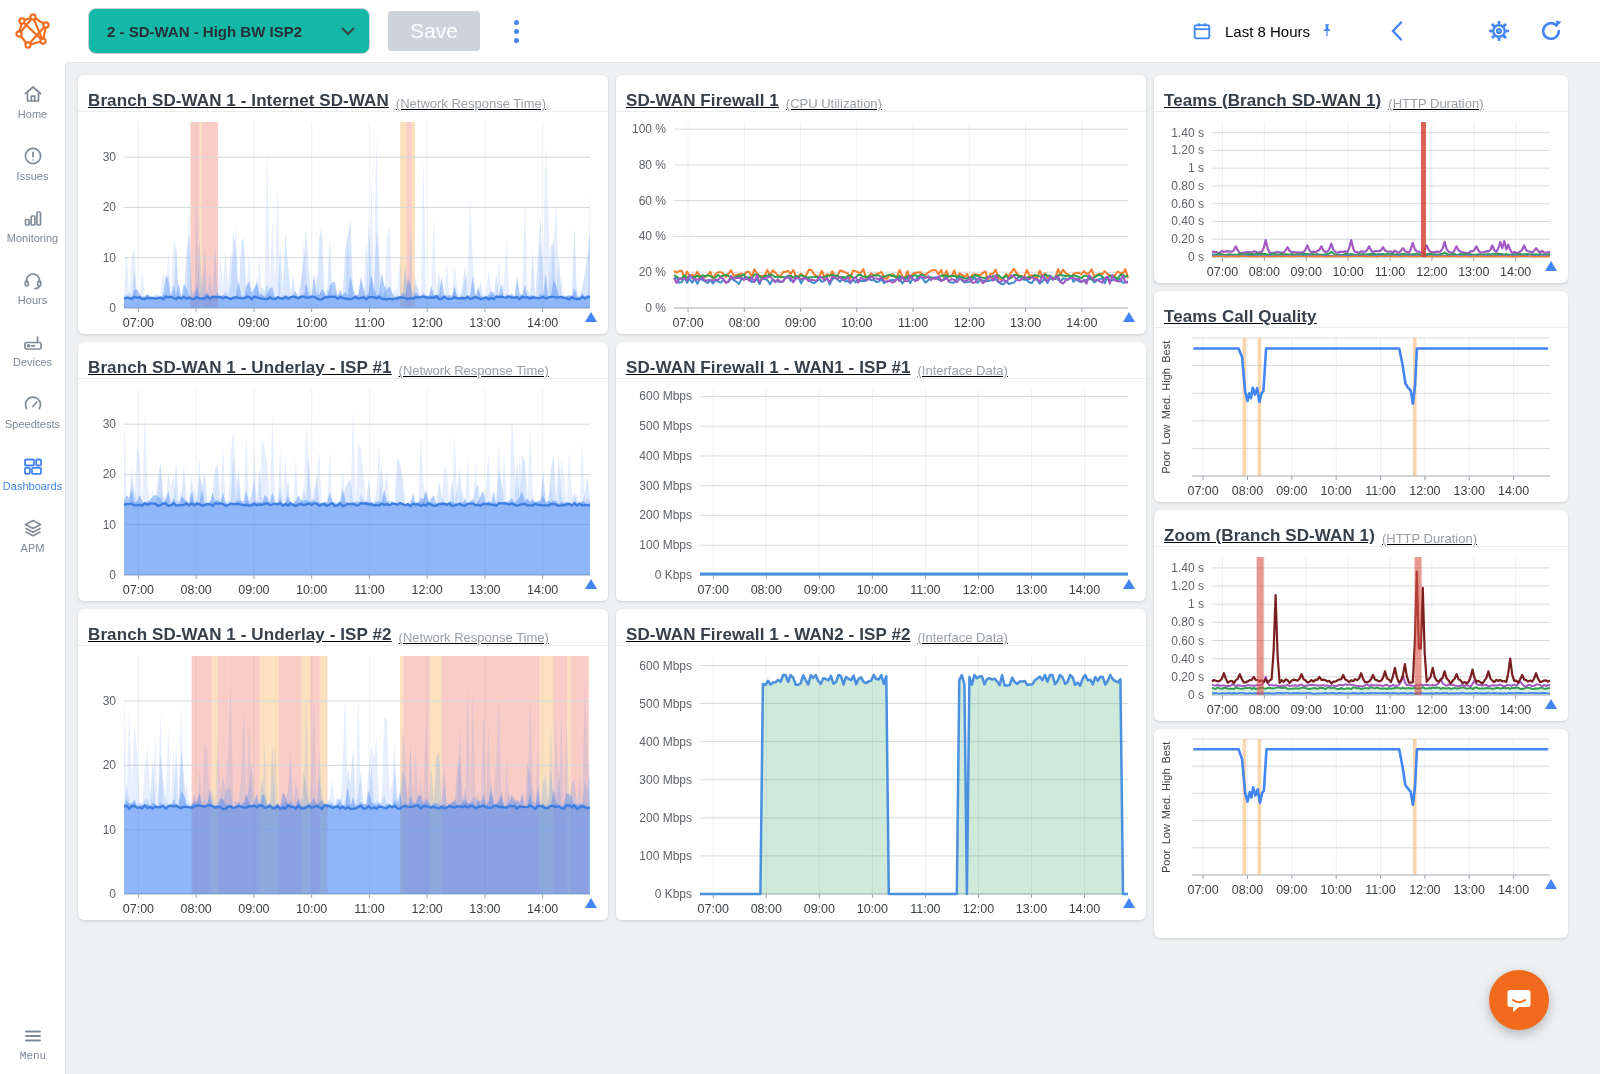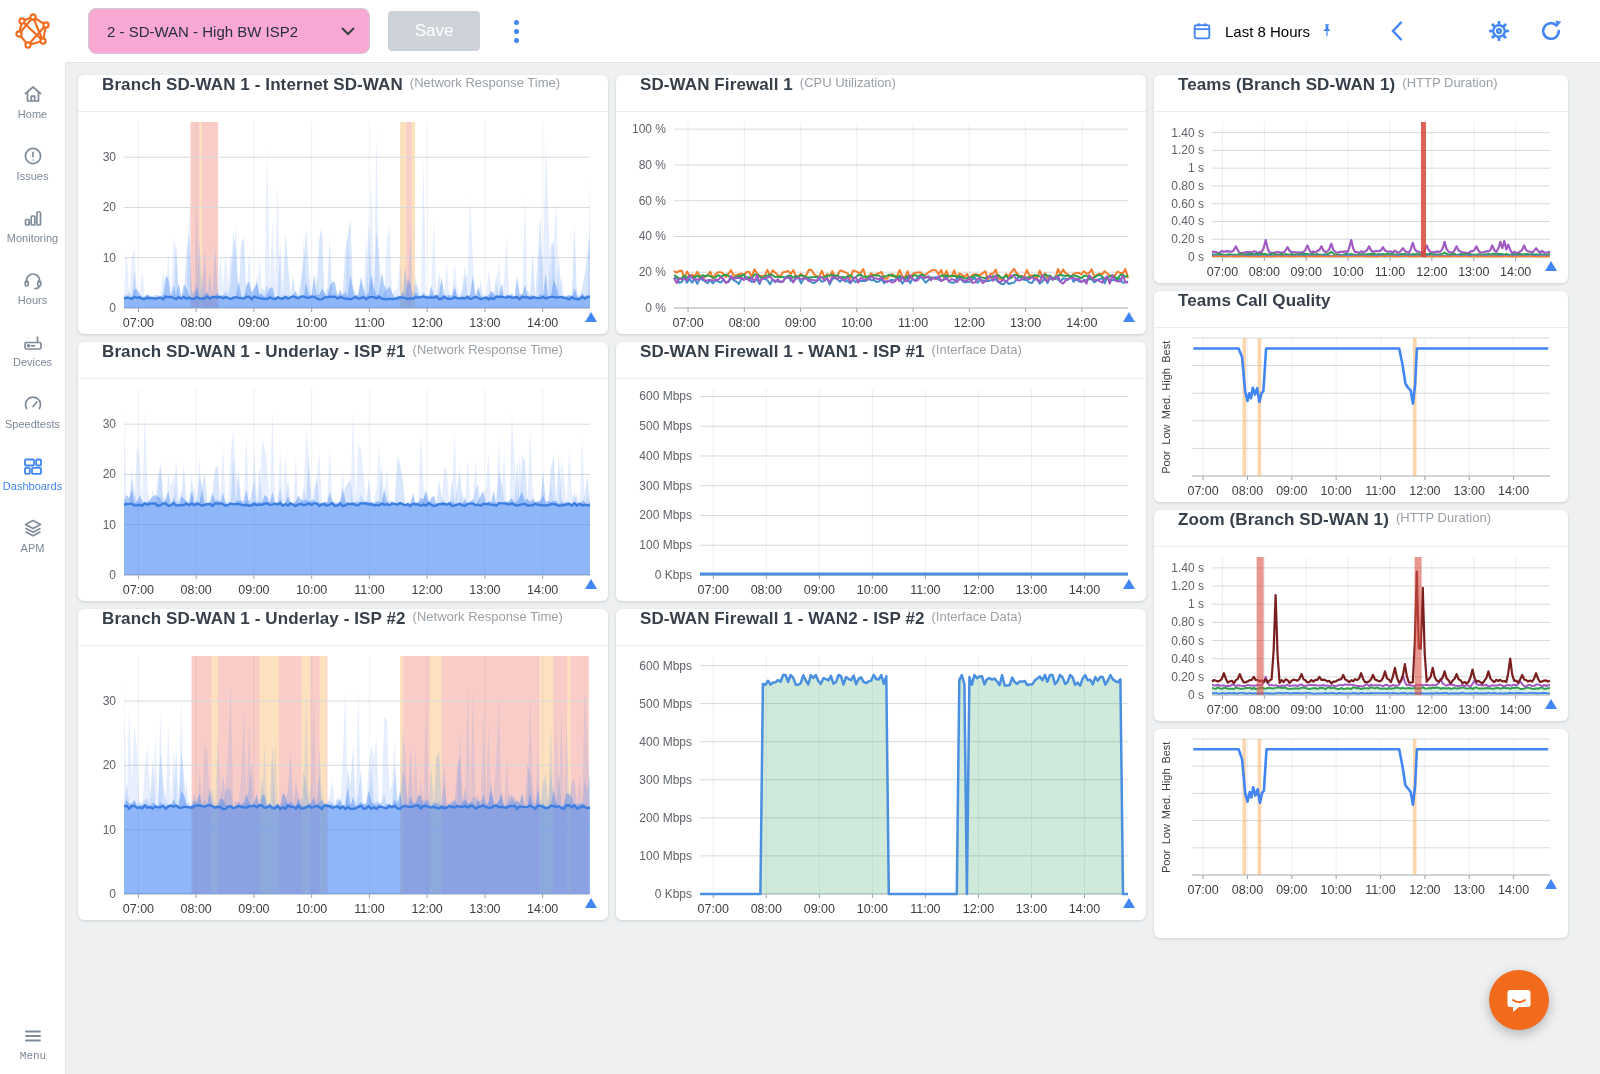--- a/index.html
+++ b/index.html
@@ -1,23 +1,23 @@
 <!DOCTYPE html>
 <html><head>
 <meta charset="utf-8">
 <style>
   * { margin:0; padding:0; box-sizing:border-box; }
   html,body { width:1600px; height:1074px; font-family:"Liberation Sans", sans-serif; background:#eef0f2; overflow:hidden; }
 
   
   .topbar { position:absolute; left:66px; top:0; right:0; height:63px; background:#fff; border-bottom:1px solid #e3e5e8; display:flex; align-items:center; z-index:5; }
   .logo-box { position:absolute; left:0; top:0; width:66px; height:63px; background:#fff; display:flex; align items:center; align-items:center; justify-content:center; z-index:6; }
-  .dd { margin-left:22px; width:282px; height:46px; border:1px solid #c9cdd2; border-radius:8px; display:flex; align-items:center; padding:0 14px 0 18px; cursor:pointer; background:#f9a8d4; }
+  .dd { margin-left:22px; width:282px; height:46px; border:1px solid #c9cdd2; border-radius:8px; display:flex; align-items:center; padding:0 14px 0 18px; cursor:pointer; background:#14b8a6;font-weight:bold; }
   .dd span { flex:1; font-size:15px; color:#26303a; }
-  .btn-save { margin-left:18px; width:92px; height:40px; border:none; border-radius:4px; background:#ced3d9; color:#fff; font-size:17px; font-family:inherit; }
+  .btn-save { margin-left:18px; width:92px; height:40px; border:none; border-radius:4px; background:#ced3d9; color:#fff; font-size:21px; font-family:inherit; }
   .kebab { margin-left:22px; width:28px; height:40px; display:flex; flex-direction:column; align-items:center; justify-content:center; gap:4px; cursor:pointer; }
   .kebab i { width:5px; height:5px; border-radius:50%; background:#4285f4; }
   .tb-right { margin-left:auto; display:flex; align-items:center; padding-right:34px; }
   .range { display:flex; align-items:center; color:#000000; cursor:pointer; }
   .range .lbl { font-size:15px; margin:0 8px 0 12px; }
   .tb-ic { width:30px; height:30px; display:flex; align-items:center; justify-content:center; cursor:pointer; }
   .sp46 { width:46px; } .sp72 { width:72px; } .sp22 { width:22px; }
 
   
   .sidebar { position:absolute; left:0; top:0; width:66px; height:1074px; background:#fff; border-right:1px solid #e3e5e8; z-index:4; display:flex; flex-direction:column; align-items:center; }
@@ -26,21 +26,21 @@
   .nav-item .cap { font-size:11px; color:#7d8895; }
   .nav-item.active .cap { color:#4285f4; }
   .menu-item { position:absolute; bottom:12px; left:0; width:66px; display:flex; flex-direction:column; align-items:center; gap:3px; cursor:pointer; }
   .menu-item .cap { font-size:11px; color:#7d8895;font-family:Liberation Mono, monospace; }
 
   
   .main { position:absolute; left:66px; top:63px; right:0; bottom:0; background:#eef0f2; padding:12px 0 0 12px; display:flex; gap:8px; }
   .col { display:flex; flex-direction:column; gap:8px; }
   .colA, .colB { width:530px; } .colC { width:414px; }
   .card { background:#fff; border-radius:6px; box-shadow:0 1px 3px rgba(60,64,67,.18); display:flex; flex-direction:column; overflow:hidden; }
-  .card-h { height:37px; border-bottom:1px solid #ebedef; display:flex; align-items:flex-start; padding:0 24px; flex:none; }
+  .card-h { height:37px; border-bottom:1px solid #ebedef; display:flex; align-items:flex-end; padding:0 10px; flex:none;text-decoration:underline; }
   .card-h b { font-size:17px; color:#37404a; letter-spacing:.1px; white-space:nowrap; }
   .card-h s { text-decoration:none; font-size:13px; color:#9aa0a6; margin-left:7px; white-space:nowrap; }
   .plot { flex:1; position:relative; }
   .h259 { height:259px; } .h311 { height:311px; } .h208 { height:208px; } .h211 { height:211px; } .h209 { height:209px; }
 
   
   .chat { position:absolute; right:51px; bottom:44px; width:60px; height:60px; border-radius:50%; background:#f26b1d; box-shadow:0 4px 12px rgba(0,0,0,.25); display:flex; align-items:center; justify-content:center; cursor:pointer; z-index:9; }
 </style>
 </head>
 <body>

